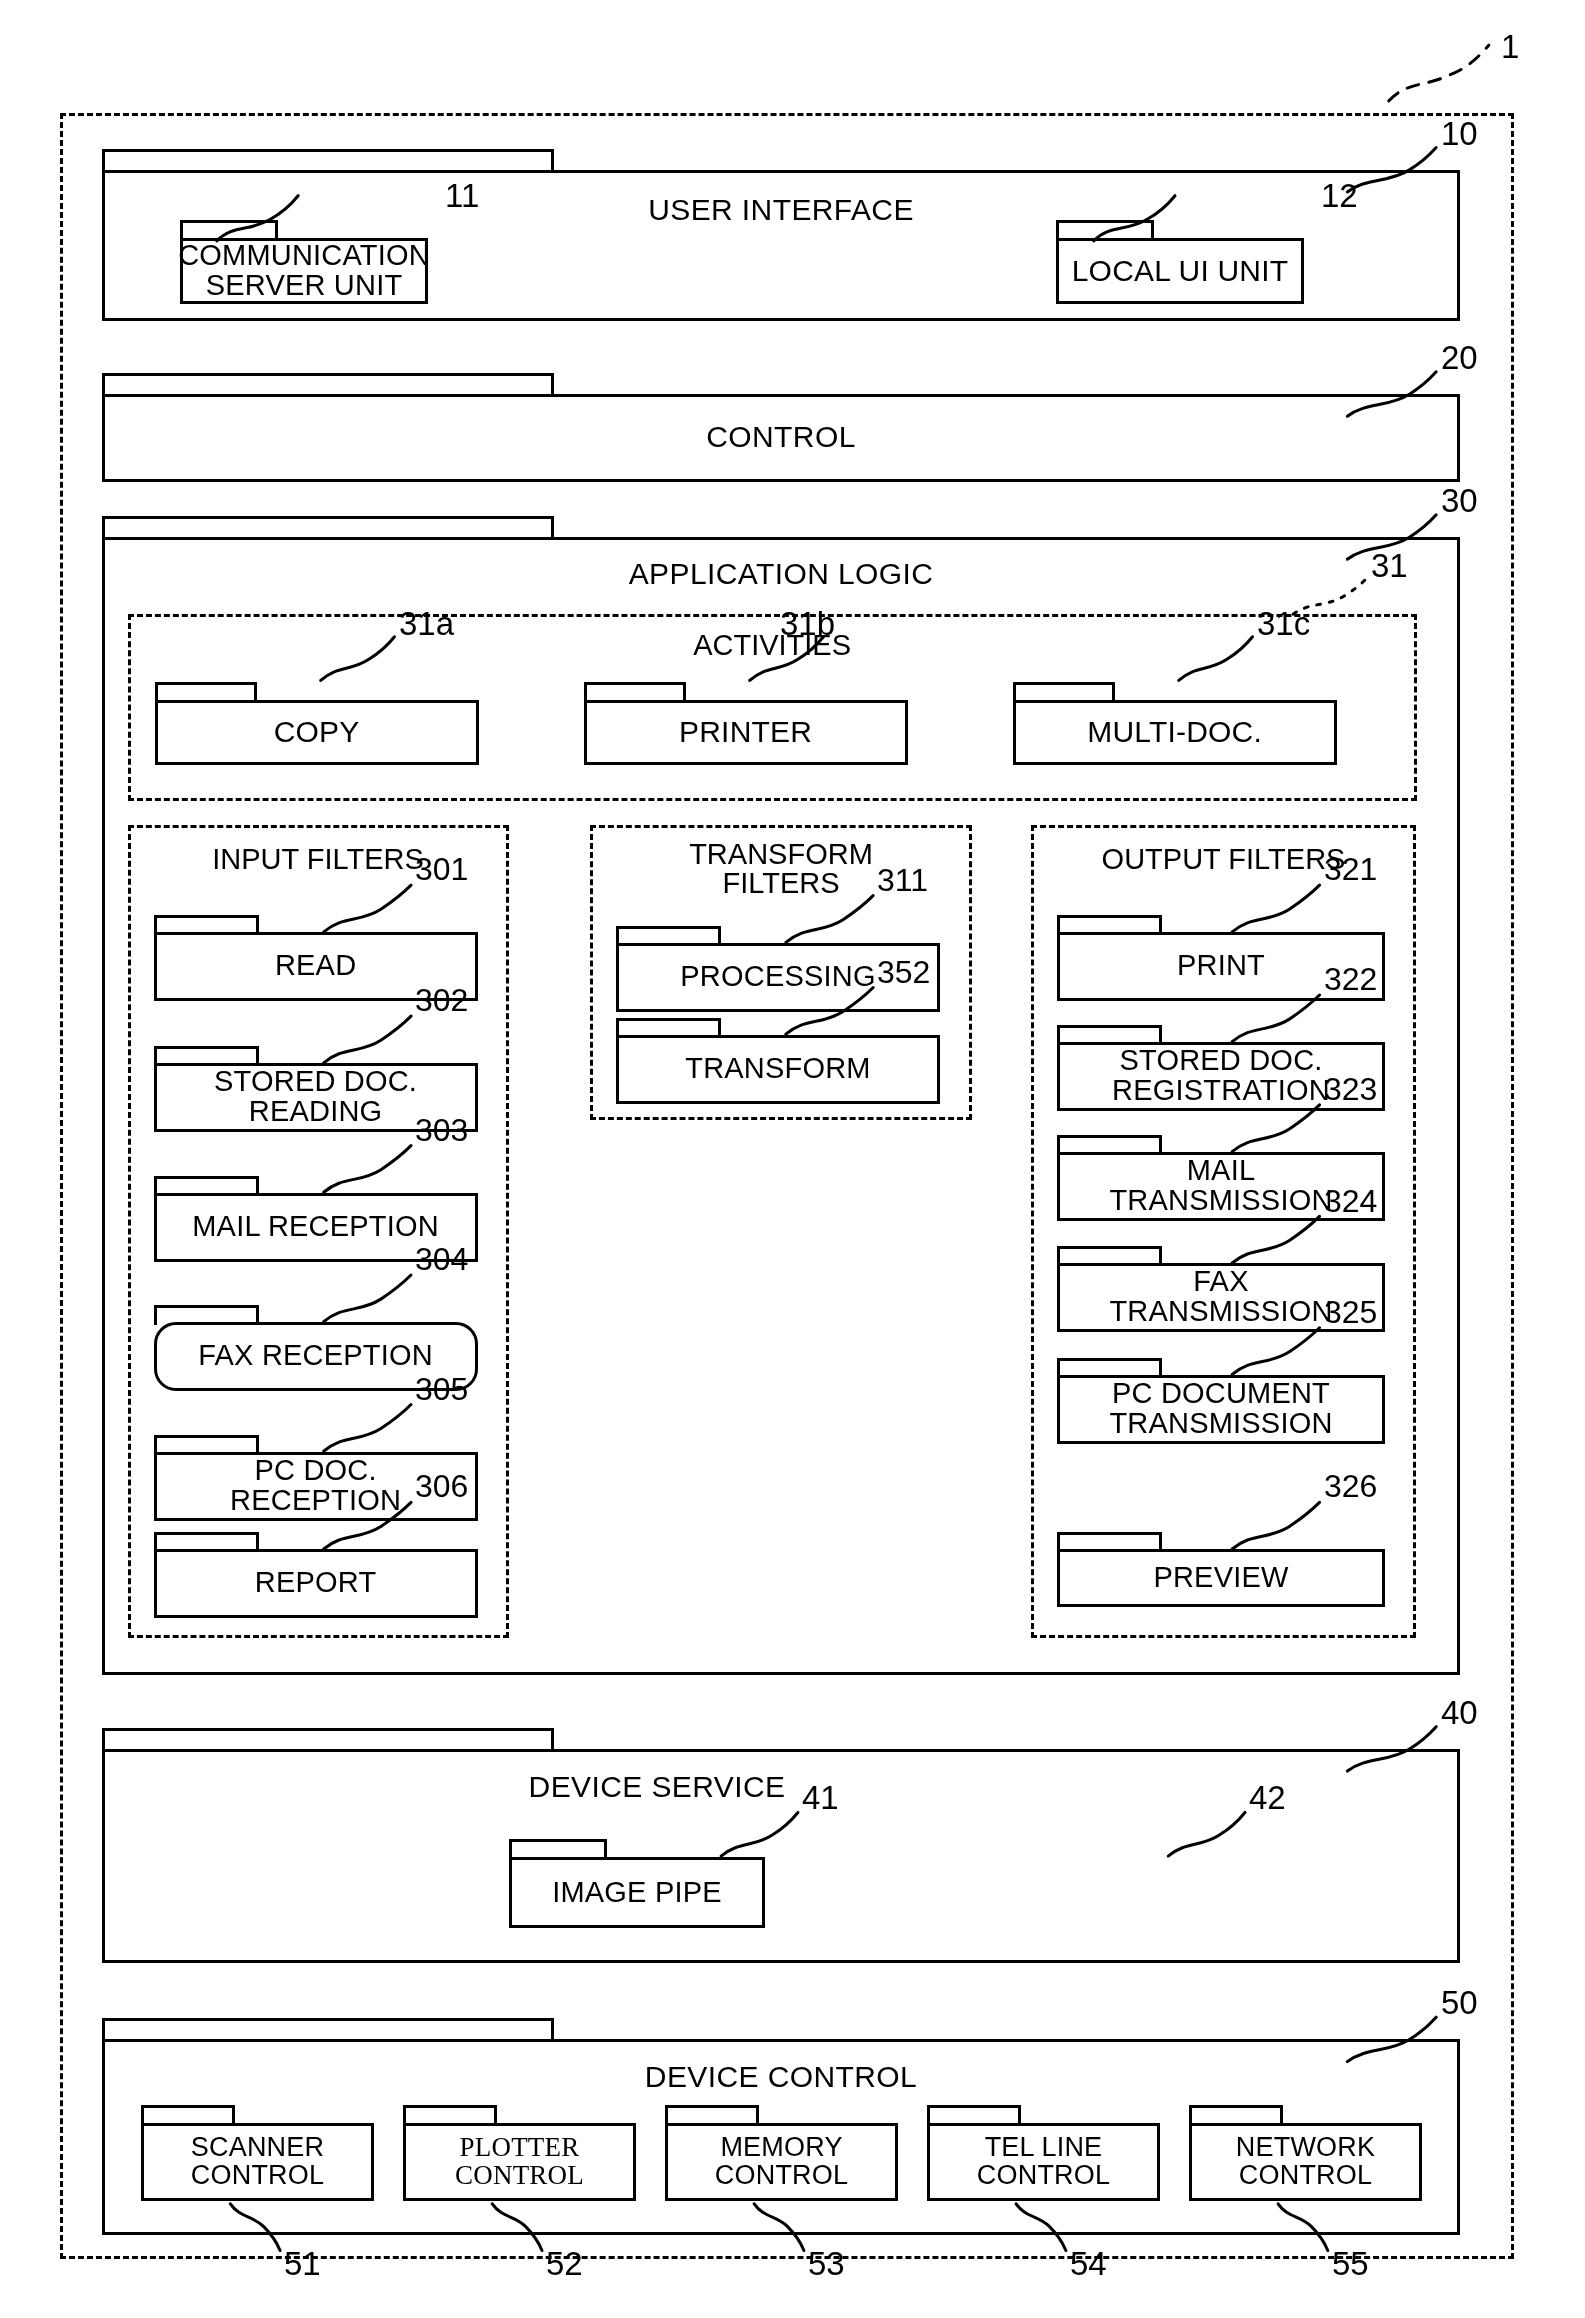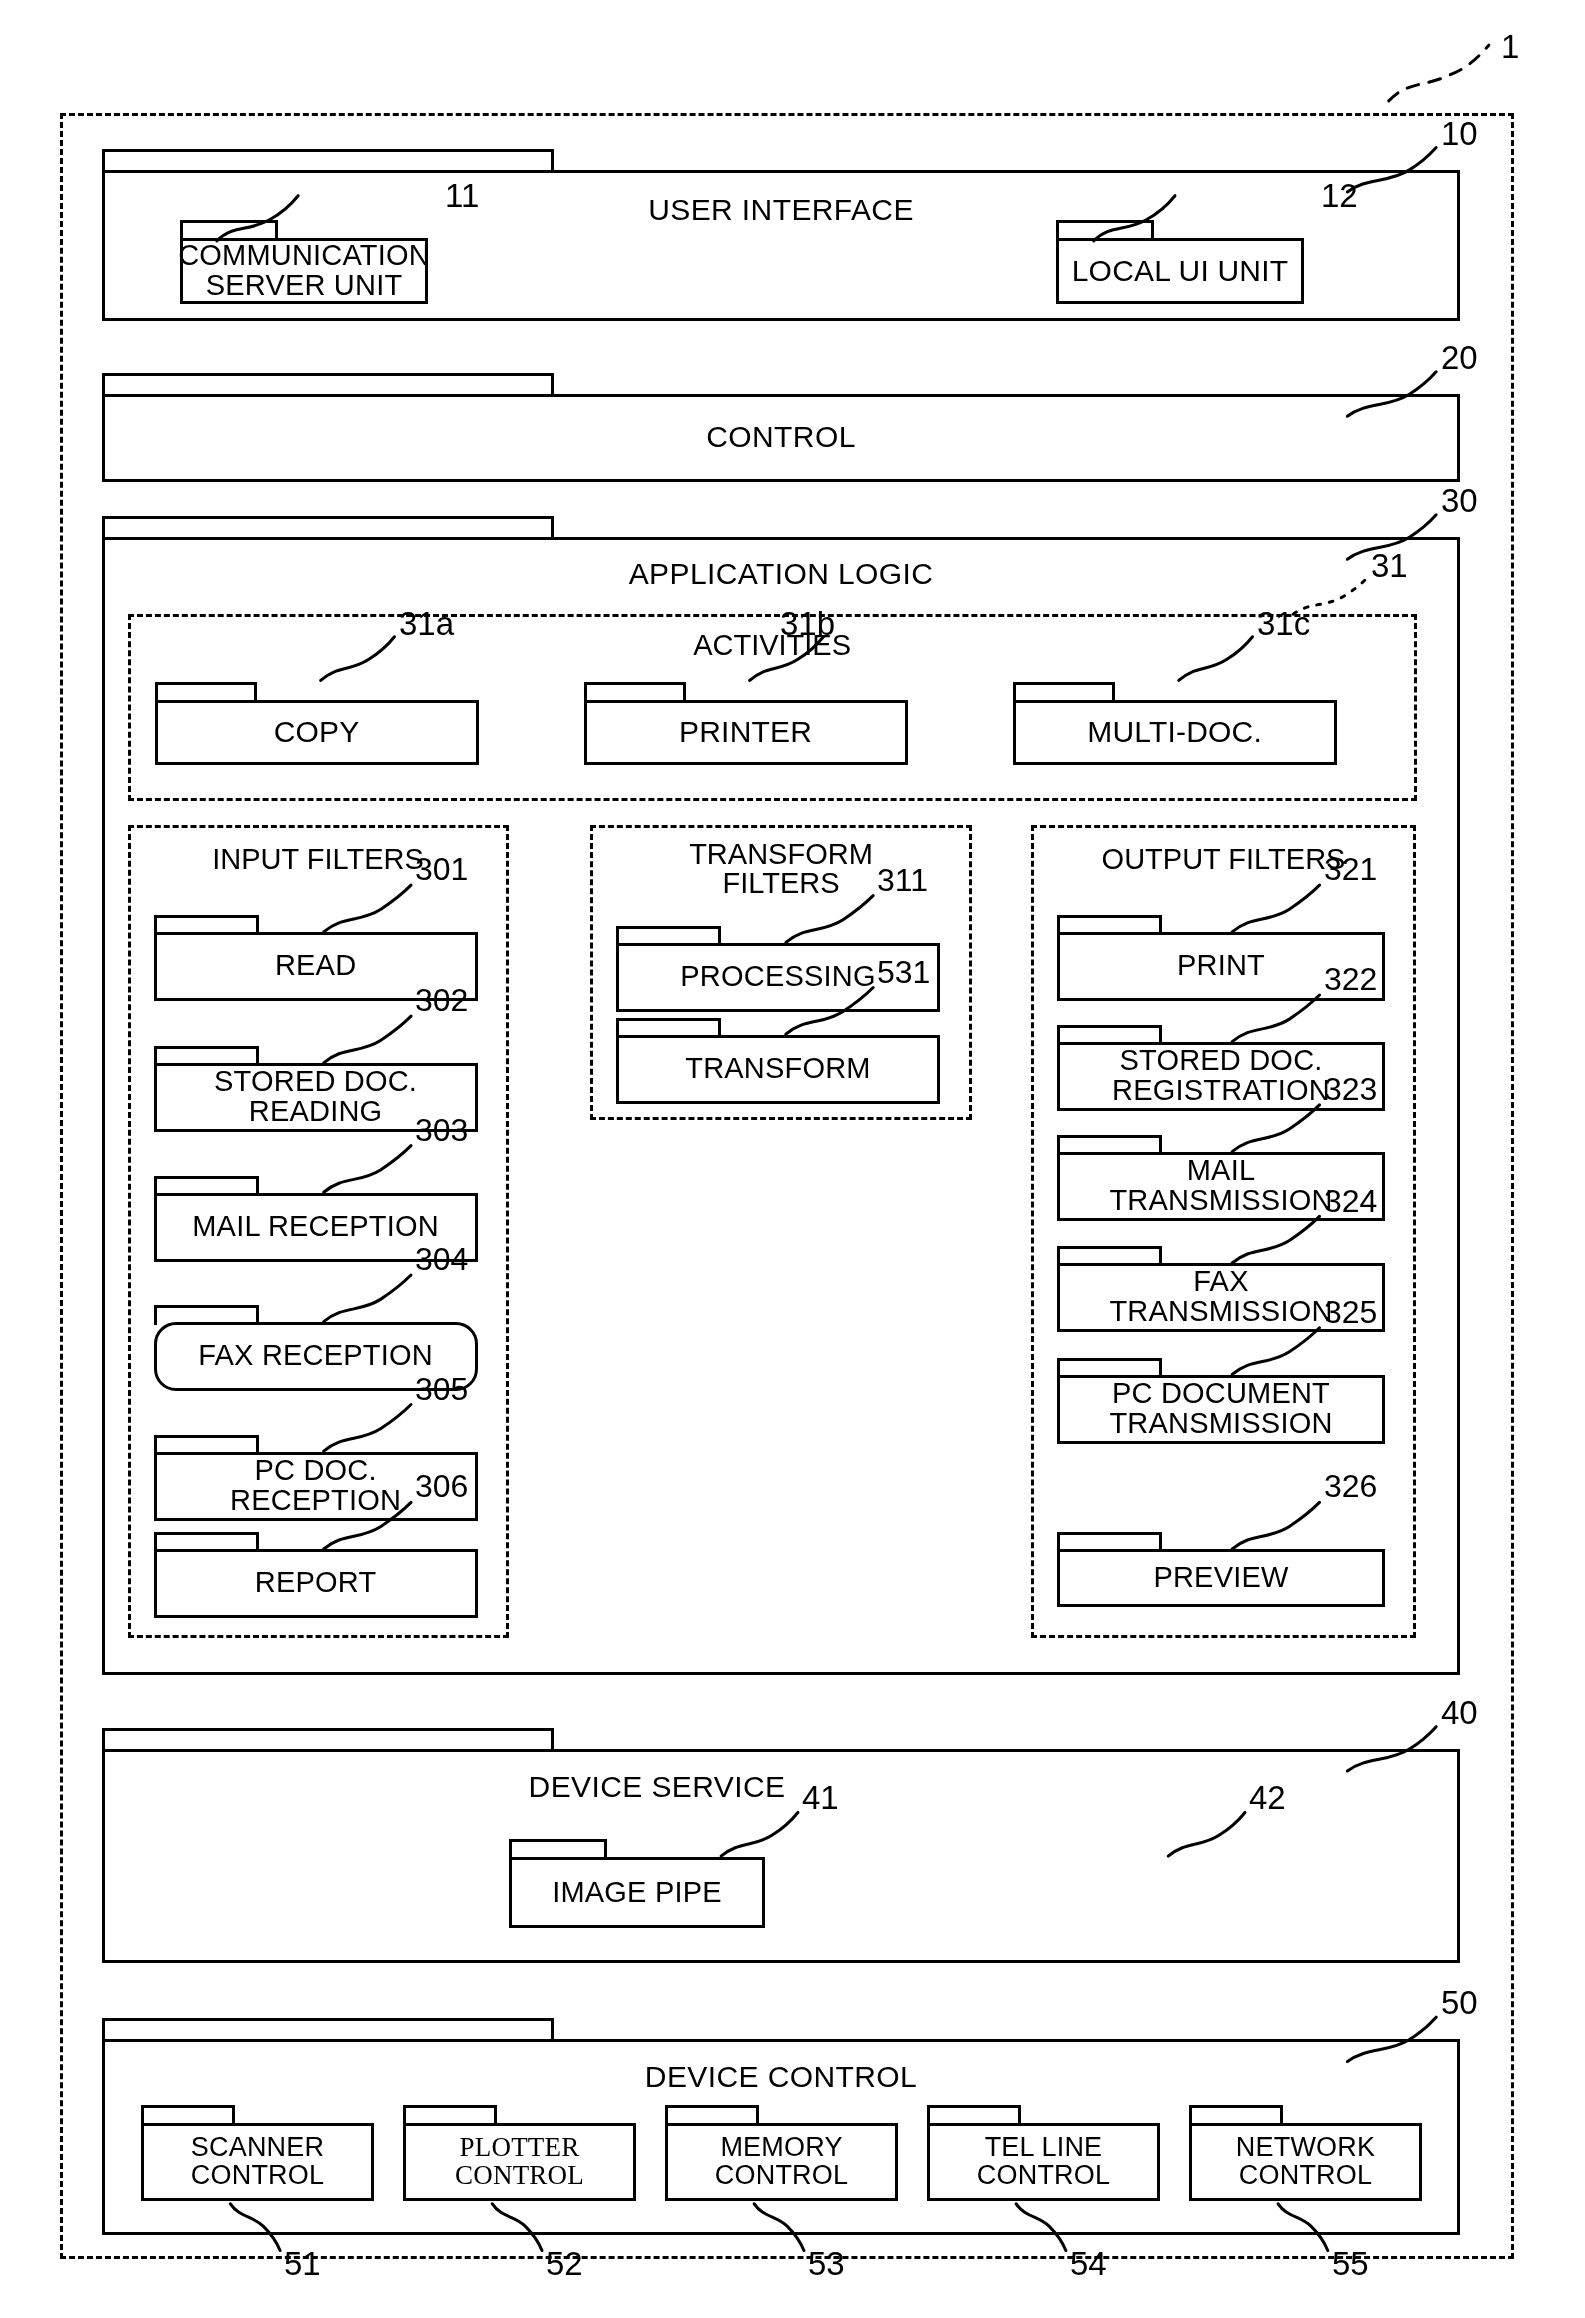--- a/index.html
+++ b/index.html
@@ -347,21 +347,21 @@
   <div class="ref" style="left:1257px;top:607px;">31c</div>
 
   <div class="ref ref-s" style="left:415px;top:853px;">301</div>
   <div class="ref ref-s" style="left:415px;top:984px;">302</div>
   <div class="ref ref-s" style="left:415px;top:1114px;text-align:right;">303</div>
   <div class="ref ref-s" style="left:415px;top:1243px;">304</div>
   <div class="ref ref-s" style="left:415px;top:1373px;">305</div>
   <div class="ref ref-s" style="left:415px;top:1470px;">306</div>
 
   <div class="ref ref-s" style="left:877px;top:864px;">311</div>
-  <div class="ref ref-s" style="left:877px;top:956px;">531</div>
+  <div class="ref ref-s" style="left:877px;top:956px;">352</div>
 
   <div class="ref ref-s" style="left:1324px;top:853px;">321</div>
   <div class="ref ref-s" style="left:1324px;top:963px;">322</div>
   <div class="ref ref-s" style="left:1324px;top:1073px;">323</div>
   <div class="ref ref-s" style="left:1324px;top:1185px;">324</div>
   <div class="ref ref-s" style="left:1324px;top:1296px;">325</div>
   <div class="ref ref-s" style="left:1324px;top:1470px;">326</div>
 
   <div class="ref" style="left:1441px;top:1696px;">40</div>
   <div class="ref" style="left:802px;top:1781px;">41</div>

